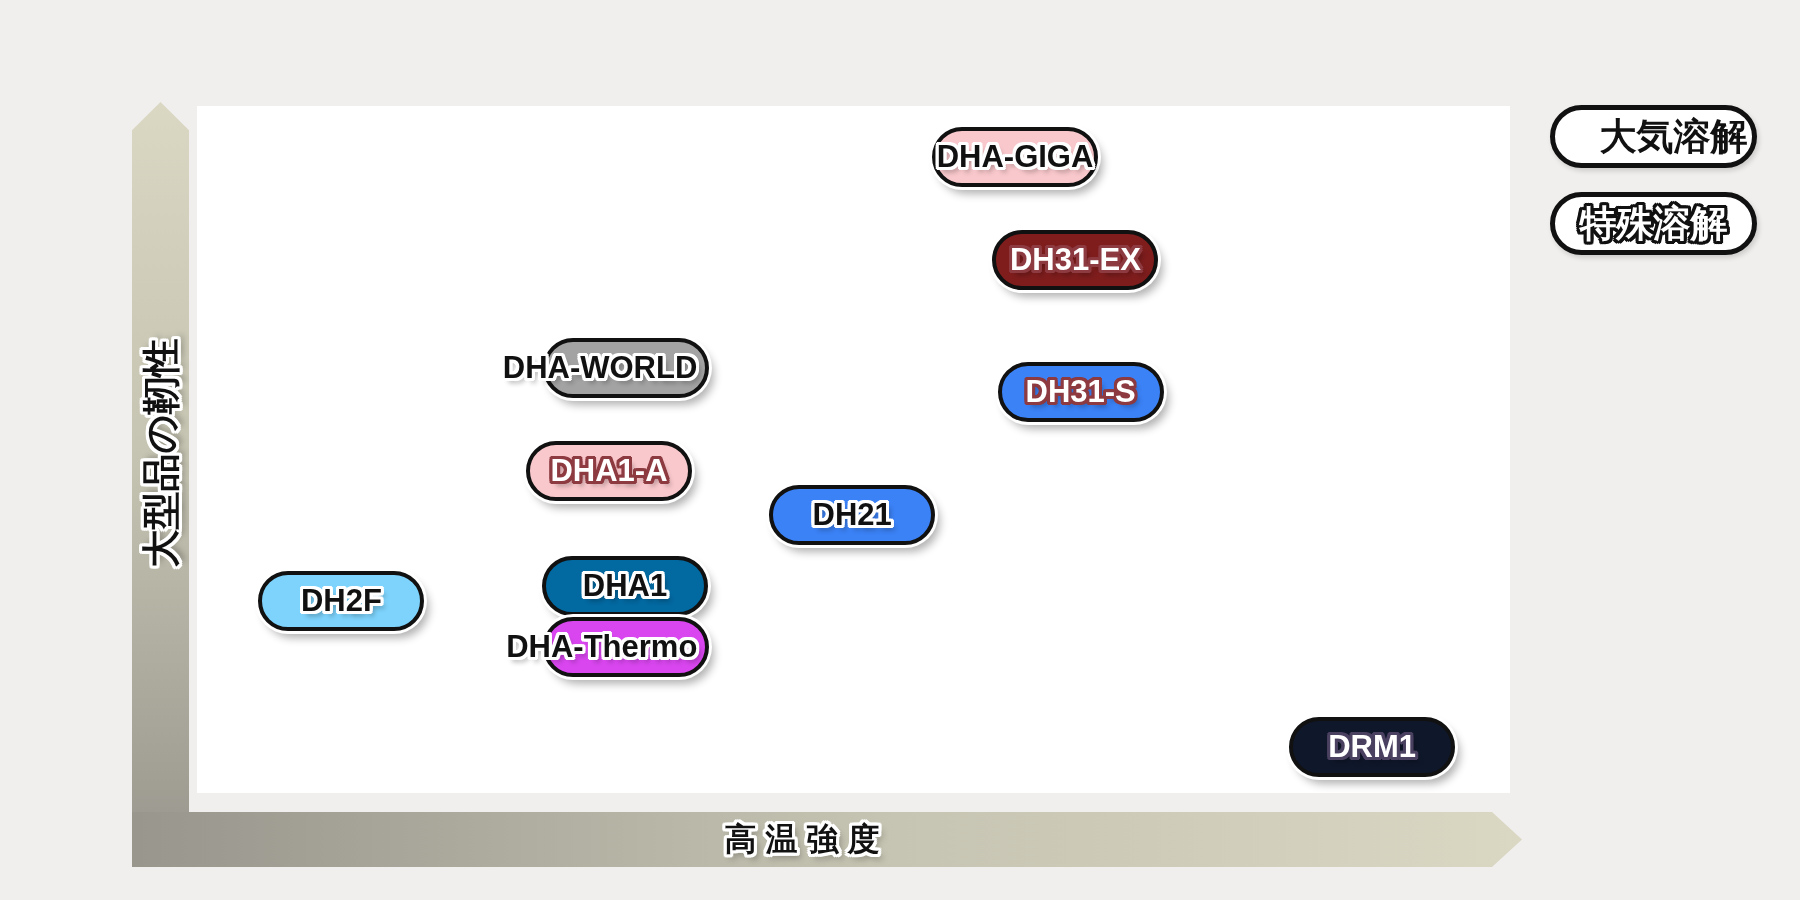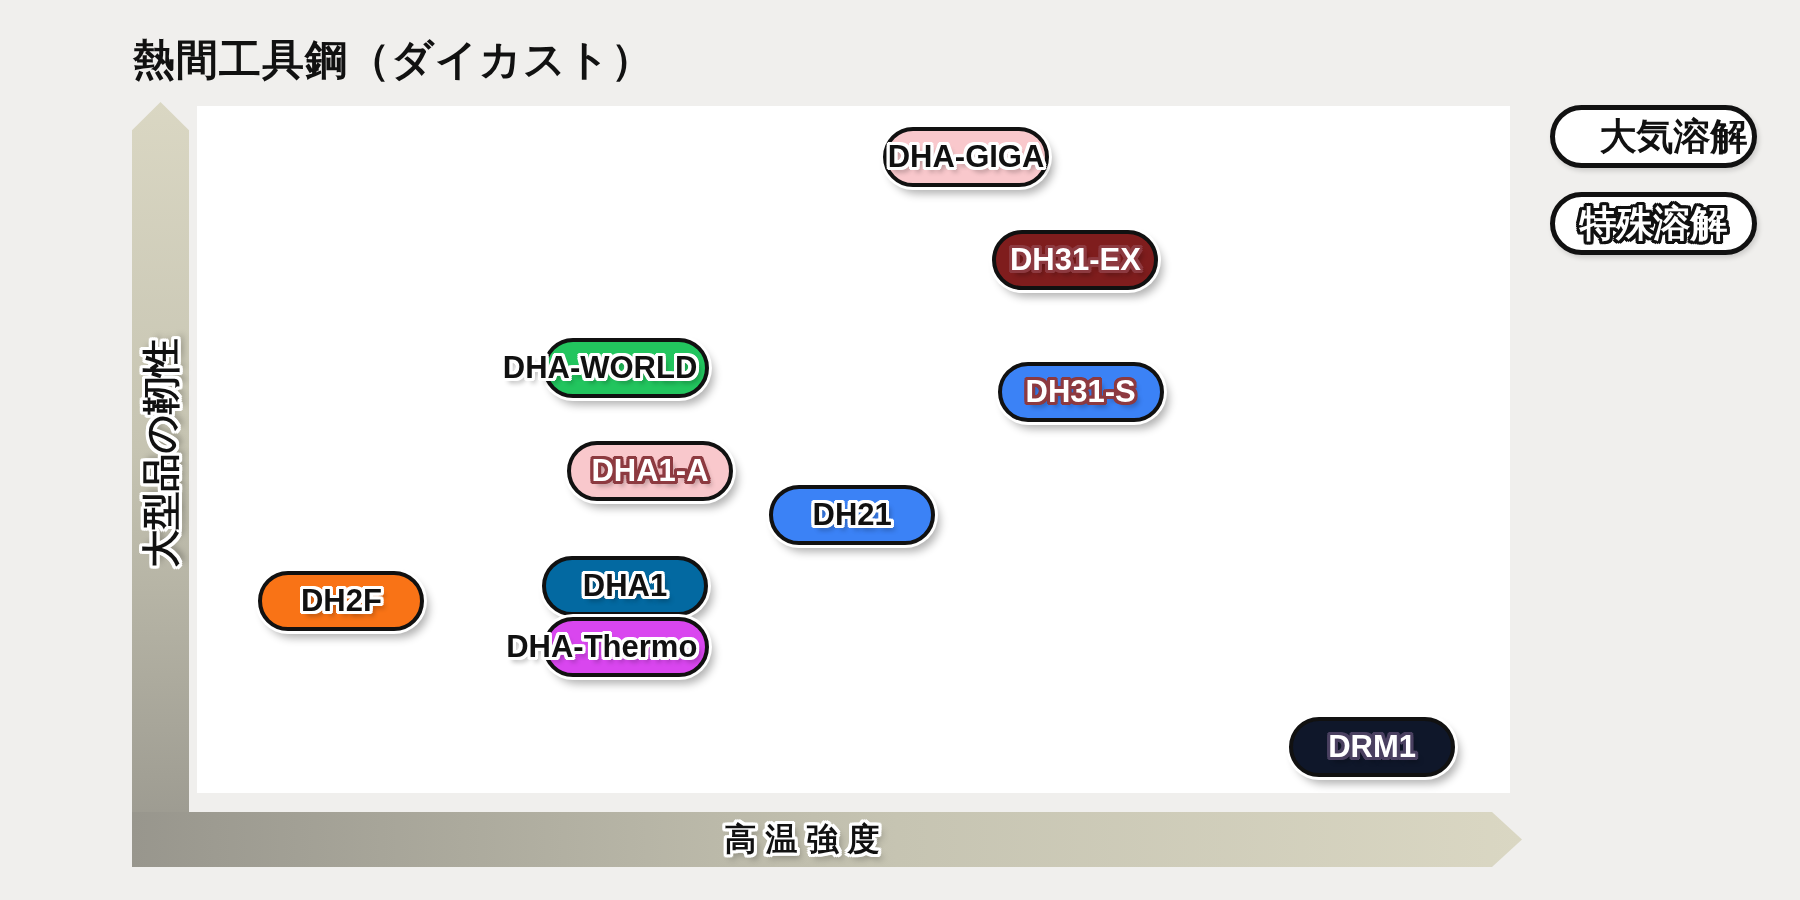--- a/index.html
+++ b/index.html
@@ -28,21 +28,20 @@
   .legend-pill{position:relative;width:207px;height:63px;border:5px solid #111;border-radius:32px;
     box-sizing:border-box;background:#ffffff;margin-bottom:24px;
     box-shadow:2px 3px 5px rgba(0,0,0,0.15);}
   .legend-label{position:absolute;top:50%;left:50%;transform:translate(-50%,-50%);
     font-size:37px;font-weight:bold;white-space:nowrap;}
 </style>
 </head>
 <body>
 
 <div class="stage">
-  <div class="title">熱間工具鋼（ダイカスト）</div>
 
   <div class="plot-area"></div>
 
   <div class="y-arrow"></div>
   <div class="x-arrow"></div>
 
   <div class="y-axis-label">
     <span class="outlined-white" style="text-shadow: rgb(255, 255, 255) -3px 0px 0px, rgb(255, 255, 255) 3px 0px 0px, rgb(255, 255, 255) 0px -3px 0px, rgb(255, 255, 255) 0px 3px 0px, rgb(255, 255, 255) -2px -2px 0px, rgb(255, 255, 255) 2px -2px 0px, rgb(255, 255, 255) -2px 2px 0px, rgb(255, 255, 255) 2px 2px 0px, rgb(255, 255, 255) -3px -2px 0px, rgb(255, 255, 255) -3px 2px 0px, rgb(255, 255, 255) 3px -2px 0px, rgb(255, 255, 255) 3px 2px 0px, rgb(255, 255, 255) -2px -3px 0px, rgb(255, 255, 255) 2px -3px 0px, rgb(255, 255, 255) -2px 3px 0px, rgb(255, 255, 255) 2px 3px 0px, rgba(0, 0, 0, 0.35) 4px 5px 6px;">大型品の靭性</span>
   </div>
   <div class="x-axis-label">
@@ -52,42 +51,42 @@
   <div class="legend">
       <div class="legend-pill">
         <span class="legend-label" style="color: rgb(17, 17, 17); margin-left: 20px;">大気溶解</span>
       </div>
       <div class="legend-pill">
         <span class="legend-label" style="color: rgb(255, 255, 255); text-shadow: rgb(17, 17, 17) -3px 0px 0px, rgb(17, 17, 17) 3px 0px 0px, rgb(17, 17, 17) 0px -3px 0px, rgb(17, 17, 17) 0px 3px 0px, rgb(17, 17, 17) -2px -2px 0px, rgb(17, 17, 17) 2px -2px 0px, rgb(17, 17, 17) -2px 2px 0px, rgb(17, 17, 17) 2px 2px 0px, rgb(17, 17, 17) -3px -2px 0px, rgb(17, 17, 17) -3px 2px 0px, rgb(17, 17, 17) 3px -2px 0px, rgb(17, 17, 17) 3px 2px 0px, rgb(17, 17, 17) -2px -3px 0px, rgb(17, 17, 17) 2px -3px 0px, rgb(17, 17, 17) -2px 3px 0px, rgb(17, 17, 17) 2px 3px 0px;">特殊溶解</span>
       </div>
     </div>
 
   <div id="pill-layer">
-      <div class="pill" style="left: 883px; top: 126.838px; background: rgb(249, 200, 204);">
+      <div class="pill" style="left: 932px; top: 126.838px; background: rgb(249, 200, 204);">
         <span class="pill-label" style="color: rgb(17, 17, 17); text-shadow: rgb(255, 255, 255) -3px 0px 0px, rgb(255, 255, 255) 3px 0px 0px, rgb(255, 255, 255) 0px -3px 0px, rgb(255, 255, 255) 0px 3px 0px, rgb(255, 255, 255) -2px -2px 0px, rgb(255, 255, 255) 2px -2px 0px, rgb(255, 255, 255) -2px 2px 0px, rgb(255, 255, 255) 2px 2px 0px, rgb(255, 255, 255) -3px -2px 0px, rgb(255, 255, 255) -3px 2px 0px, rgb(255, 255, 255) 3px -2px 0px, rgb(255, 255, 255) 3px 2px 0px, rgb(255, 255, 255) -2px -3px 0px, rgb(255, 255, 255) 2px -3px 0px, rgb(255, 255, 255) -2px 3px 0px, rgb(255, 255, 255) 2px 3px 0px, rgba(0, 0, 0, 0.3) 4px 5px 5px;">DHA-GIGA</span>
       </div>
       <div class="pill" style="left: 992.397px; top: 229.888px; background: #7f1d1d;">
         <span class="pill-label" style="color: rgb(255, 255, 255); text-shadow: rgb(141, 58, 64) -3px 0px 0px, rgb(141, 58, 64) 3px 0px 0px, rgb(141, 58, 64) 0px -3px 0px, rgb(141, 58, 64) 0px 3px 0px, rgb(141, 58, 64) -2px -2px 0px, rgb(141, 58, 64) 2px -2px 0px, rgb(141, 58, 64) -2px 2px 0px, rgb(141, 58, 64) 2px 2px 0px, rgb(141, 58, 64) -3px -2px 0px, rgb(141, 58, 64) -3px 2px 0px, rgb(141, 58, 64) 3px -2px 0px, rgb(141, 58, 64) 3px 2px 0px, rgb(141, 58, 64) -2px -3px 0px, rgb(141, 58, 64) 2px -3px 0px, rgb(141, 58, 64) -2px 3px 0px, rgb(141, 58, 64) 2px 3px 0px, rgba(0, 0, 0, 0.3) 4px 5px 5px;">DH31-EX</span>
       </div>
-      <div class="pill" style="left: 543.351px; top: 338.434px; background: #22c55e;">
+      <div class="pill" style="left: 543.351px; top: 338.434px; background: #a3a3a3;">
         <span class="pill-label overflow-left" style="color: rgb(17, 17, 17); text-shadow: rgb(255, 255, 255) -3px 0px 0px, rgb(255, 255, 255) 3px 0px 0px, rgb(255, 255, 255) 0px -3px 0px, rgb(255, 255, 255) 0px 3px 0px, rgb(255, 255, 255) -2px -2px 0px, rgb(255, 255, 255) 2px -2px 0px, rgb(255, 255, 255) -2px 2px 0px, rgb(255, 255, 255) 2px 2px 0px, rgb(255, 255, 255) -3px -2px 0px, rgb(255, 255, 255) -3px 2px 0px, rgb(255, 255, 255) 3px -2px 0px, rgb(255, 255, 255) 3px 2px 0px, rgb(255, 255, 255) -2px -3px 0px, rgb(255, 255, 255) 2px -3px 0px, rgb(255, 255, 255) -2px 3px 0px, rgb(255, 255, 255) 2px 3px 0px, rgba(0, 0, 0, 0.3) 4px 5px 5px;">DHA-WORLD</span>
       </div>
       <div class="pill" style="left: 997.649px; top: 362.479px; background: #3b82f6;">
         <span class="pill-label" style="color: rgb(255, 255, 255); text-shadow: rgb(141, 58, 64) -3px 0px 0px, rgb(141, 58, 64) 3px 0px 0px, rgb(141, 58, 64) 0px -3px 0px, rgb(141, 58, 64) 0px 3px 0px, rgb(141, 58, 64) -2px -2px 0px, rgb(141, 58, 64) 2px -2px 0px, rgb(141, 58, 64) -2px 2px 0px, rgb(141, 58, 64) 2px 2px 0px, rgb(141, 58, 64) -3px -2px 0px, rgb(141, 58, 64) -3px 2px 0px, rgb(141, 58, 64) 3px -2px 0px, rgb(141, 58, 64) 3px 2px 0px, rgb(141, 58, 64) -2px -3px 0px, rgb(141, 58, 64) 2px -3px 0px, rgb(141, 58, 64) -2px 3px 0px, rgb(141, 58, 64) 2px 3px 0px, rgba(0, 0, 0, 0.3) 4px 5px 5px;">DH31-S</span>
       </div>
-      <div class="pill" style="left: 567px; top: 441.484px; background: rgb(249, 200, 204); text-align: right;">
+      <div class="pill" style="left: 526px; top: 441.484px; background: rgb(249, 200, 204); text-align: right;">
         <span class="pill-label" style="color: rgb(255, 255, 255); text-shadow: rgb(141, 58, 64) -3px 0px 0px, rgb(141, 58, 64) 3px 0px 0px, rgb(141, 58, 64) 0px -3px 0px, rgb(141, 58, 64) 0px 3px 0px, rgb(141, 58, 64) -2px -2px 0px, rgb(141, 58, 64) 2px -2px 0px, rgb(141, 58, 64) -2px 2px 0px, rgb(141, 58, 64) 2px 2px 0px, rgb(141, 58, 64) -3px -2px 0px, rgb(141, 58, 64) -3px 2px 0px, rgb(141, 58, 64) 3px -2px 0px, rgb(141, 58, 64) 3px 2px 0px, rgb(141, 58, 64) -2px -3px 0px, rgb(141, 58, 64) 2px -3px 0px, rgb(141, 58, 64) -2px 3px 0px, rgb(141, 58, 64) 2px 3px 0px, rgba(0, 0, 0, 0.3) 4px 5px 5px;">DHA1-A</span>
       </div>
       <div class="pill" style="left: 769.187px; top: 485px; background: #3b82f6;">
         <span class="pill-label" style="color: rgb(17, 17, 17); text-shadow: rgb(255, 255, 255) -3px 0px 0px, rgb(255, 255, 255) 3px 0px 0px, rgb(255, 255, 255) 0px -3px 0px, rgb(255, 255, 255) 0px 3px 0px, rgb(255, 255, 255) -2px -2px 0px, rgb(255, 255, 255) 2px -2px 0px, rgb(255, 255, 255) -2px 2px 0px, rgb(255, 255, 255) 2px 2px 0px, rgb(255, 255, 255) -3px -2px 0px, rgb(255, 255, 255) -3px 2px 0px, rgb(255, 255, 255) 3px -2px 0px, rgb(255, 255, 255) 3px 2px 0px, rgb(255, 255, 255) -2px -3px 0px, rgb(255, 255, 255) 2px -3px 0px, rgb(255, 255, 255) -2px 3px 0px, rgb(255, 255, 255) 2px 3px 0px, rgba(0, 0, 0, 0.3) 4px 5px 5px;">DH21</span>
       </div>
       <div class="pill" style="left: 542.038px; top: 555.526px; background: #0369a1;">
         <span class="pill-label" style="color: rgb(17, 17, 17); text-shadow: rgb(255, 255, 255) -3px 0px 0px, rgb(255, 255, 255) 3px 0px 0px, rgb(255, 255, 255) 0px -3px 0px, rgb(255, 255, 255) 0px 3px 0px, rgb(255, 255, 255) -2px -2px 0px, rgb(255, 255, 255) 2px -2px 0px, rgb(255, 255, 255) -2px 2px 0px, rgb(255, 255, 255) 2px 2px 0px, rgb(255, 255, 255) -3px -2px 0px, rgb(255, 255, 255) -3px 2px 0px, rgb(255, 255, 255) 3px -2px 0px, rgb(255, 255, 255) 3px 2px 0px, rgb(255, 255, 255) -2px -3px 0px, rgb(255, 255, 255) 2px -3px 0px, rgb(255, 255, 255) -2px 3px 0px, rgb(255, 255, 255) 2px 3px 0px, rgba(0, 0, 0, 0.3) 4px 5px 5px;">DHA1</span>
       </div>
-      <div class="pill" style="left: 258.43px; top: 570.64px; background: #f97316;">
+      <div class="pill" style="left: 258.43px; top: 570.64px; background: #7dd3fc;">
         <span class="pill-label" style="color: rgb(17, 17, 17); text-shadow: rgb(255, 255, 255) -3px 0px 0px, rgb(255, 255, 255) 3px 0px 0px, rgb(255, 255, 255) 0px -3px 0px, rgb(255, 255, 255) 0px 3px 0px, rgb(255, 255, 255) -2px -2px 0px, rgb(255, 255, 255) 2px -2px 0px, rgb(255, 255, 255) -2px 2px 0px, rgb(255, 255, 255) 2px 2px 0px, rgb(255, 255, 255) -3px -2px 0px, rgb(255, 255, 255) -3px 2px 0px, rgb(255, 255, 255) 3px -2px 0px, rgb(255, 255, 255) 3px 2px 0px, rgb(255, 255, 255) -2px -3px 0px, rgb(255, 255, 255) 2px -3px 0px, rgb(255, 255, 255) -2px 3px 0px, rgb(255, 255, 255) 2px 3px 0px, rgba(0, 0, 0, 0.3) 4px 5px 5px;">DH2F</span>
       </div>
       <div class="pill" style="left: 543.351px; top: 616.669px; background: #d946ef;">
         <span class="pill-label overflow-left" style="color: rgb(17, 17, 17); text-shadow: rgb(255, 255, 255) -3px 0px 0px, rgb(255, 255, 255) 3px 0px 0px, rgb(255, 255, 255) 0px -3px 0px, rgb(255, 255, 255) 0px 3px 0px, rgb(255, 255, 255) -2px -2px 0px, rgb(255, 255, 255) 2px -2px 0px, rgb(255, 255, 255) -2px 2px 0px, rgb(255, 255, 255) 2px 2px 0px, rgb(255, 255, 255) -3px -2px 0px, rgb(255, 255, 255) -3px 2px 0px, rgb(255, 255, 255) 3px -2px 0px, rgb(255, 255, 255) 3px 2px 0px, rgb(255, 255, 255) -2px -3px 0px, rgb(255, 255, 255) 2px -3px 0px, rgb(255, 255, 255) -2px 3px 0px, rgb(255, 255, 255) 2px 3px 0px, rgba(0, 0, 0, 0.3) 4px 5px 5px;">DHA-Thermo</span>
       </div>
       <div class="pill" style="left: 1289.13px; top: 716.971px; background: #0f172a;">
         <span class="pill-label" style="color: rgb(255, 255, 255); text-shadow: rgb(74, 64, 96) -3px 0px 0px, rgb(74, 64, 96) 3px 0px 0px, rgb(74, 64, 96) 0px -3px 0px, rgb(74, 64, 96) 0px 3px 0px, rgb(74, 64, 96) -2px -2px 0px, rgb(74, 64, 96) 2px -2px 0px, rgb(74, 64, 96) -2px 2px 0px, rgb(74, 64, 96) 2px 2px 0px, rgb(74, 64, 96) -3px -2px 0px, rgb(74, 64, 96) -3px 2px 0px, rgb(74, 64, 96) 3px -2px 0px, rgb(74, 64, 96) 3px 2px 0px, rgb(74, 64, 96) -2px -3px 0px, rgb(74, 64, 96) 2px -3px 0px, rgb(74, 64, 96) -2px 3px 0px, rgb(74, 64, 96) 2px 3px 0px, rgba(0, 0, 0, 0.3) 4px 5px 5px;">DRM1</span>
       </div>
     </div>
 </div>

